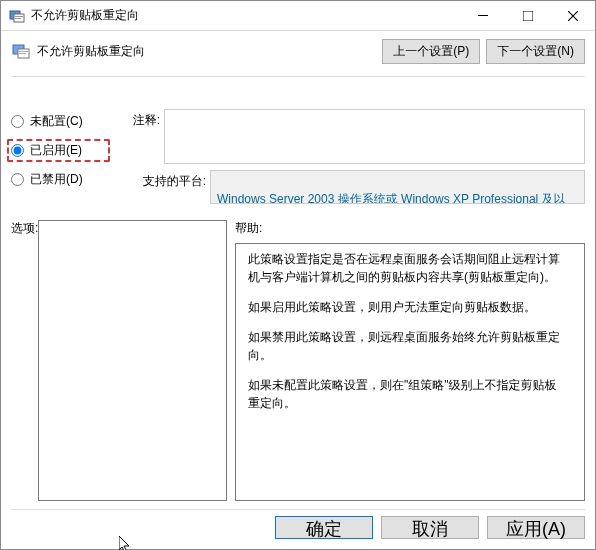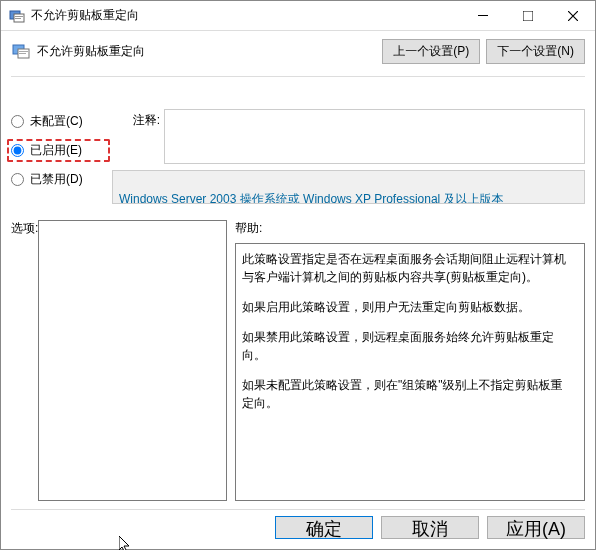--- a/index.html
+++ b/index.html
@@ -26,21 +26,21 @@
 .field-row { display: flex; margin-bottom: 6px; }
 .field-label { width: 52px; text-align: right; padding-right: 4px; padding-top: 3px; font-size: 12px; }
 .comment-box { flex: 1; height: 55px; border: 1px solid #ccc; padding: 2px 18px 2px 4px; font-family: inherit; font-size: 12px; resize: none; overflow-y: scroll; }
 .platform-box { flex: 1; height: 34px; border: 1px solid #ccc; padding: 20px 18px 3px 6px; background: #f0f0f0; color: #0369a1; font-size: 12px; overflow-y: scroll; }
 .label-field-label { width: 98px; text-align: right; padding-right: 4px; padding-top: 3px; font-size: 12px; }
 .mid-row { display: flex; margin-top: 10px; gap: 8px; flex: 1; min-height: 0; }
 .options-col { width: 216px; display: flex; }
 .help-col { flex: 1; display: flex; flex-direction: column; }
 .section-label { font-size: 12px; margin-bottom: 6px; }
 .options-box { flex: 1; border: 1px solid #7a7a7a; background: #fff; }
-.help-box { flex: 1; border: 1px solid #7a7a7a; padding: 6px 18px 6px 6px; font-size: 12px; line-height: 1.5; overflow-y: scroll; }
+.help-box { flex: 1; border: 1px solid #7a7a7a; padding: 6px 18px 6px 12px; font-size: 12px; line-height: 1.5; overflow-y: scroll; }
 .help-box p { margin-bottom: 12px; }
 .divider2 { height: 1px; background: #ddd; margin: 8px 0 6px 0; }
 .footer { display: flex; justify-content: flex-end; gap: 8px; padding: 0 10px 10px 10px; position: relative; }
 .footer-btn { width: 98px; height: 23px; border: 1px solid #adadad; background: #e1e1e1; font-size: 18px; font-family: inherit; }
 .footer-btn.default { border: 1px solid #0078d7; }
 .cursor { position: absolute; left: 118px; top: 20px; pointer-events: none; }
 svg { display: block; }
 </style>
 </head>
 <body>
@@ -111,20 +111,21 @@
           <span>已禁用(D)</span>
         </label>
       </div>
 
       <div class="fields-column">
         <div class="field-row">
           <span class="field-label">注释:</span>
           <textarea class="comment-box" style=""></textarea>
         </div>
         <div class="field-row">
+          <span class="label-field-label">支持的平台:</span>
           <div class="platform-box">Windows Server 2003 操作系统或 Windows XP Professional 及以上版本</div>
         </div>
       </div>
     </div>
 
     <div class="mid-row">
       <div class="options-col">
         <span class="section-label">选项:</span>
         <div class="options-box"></div>
       </div>

